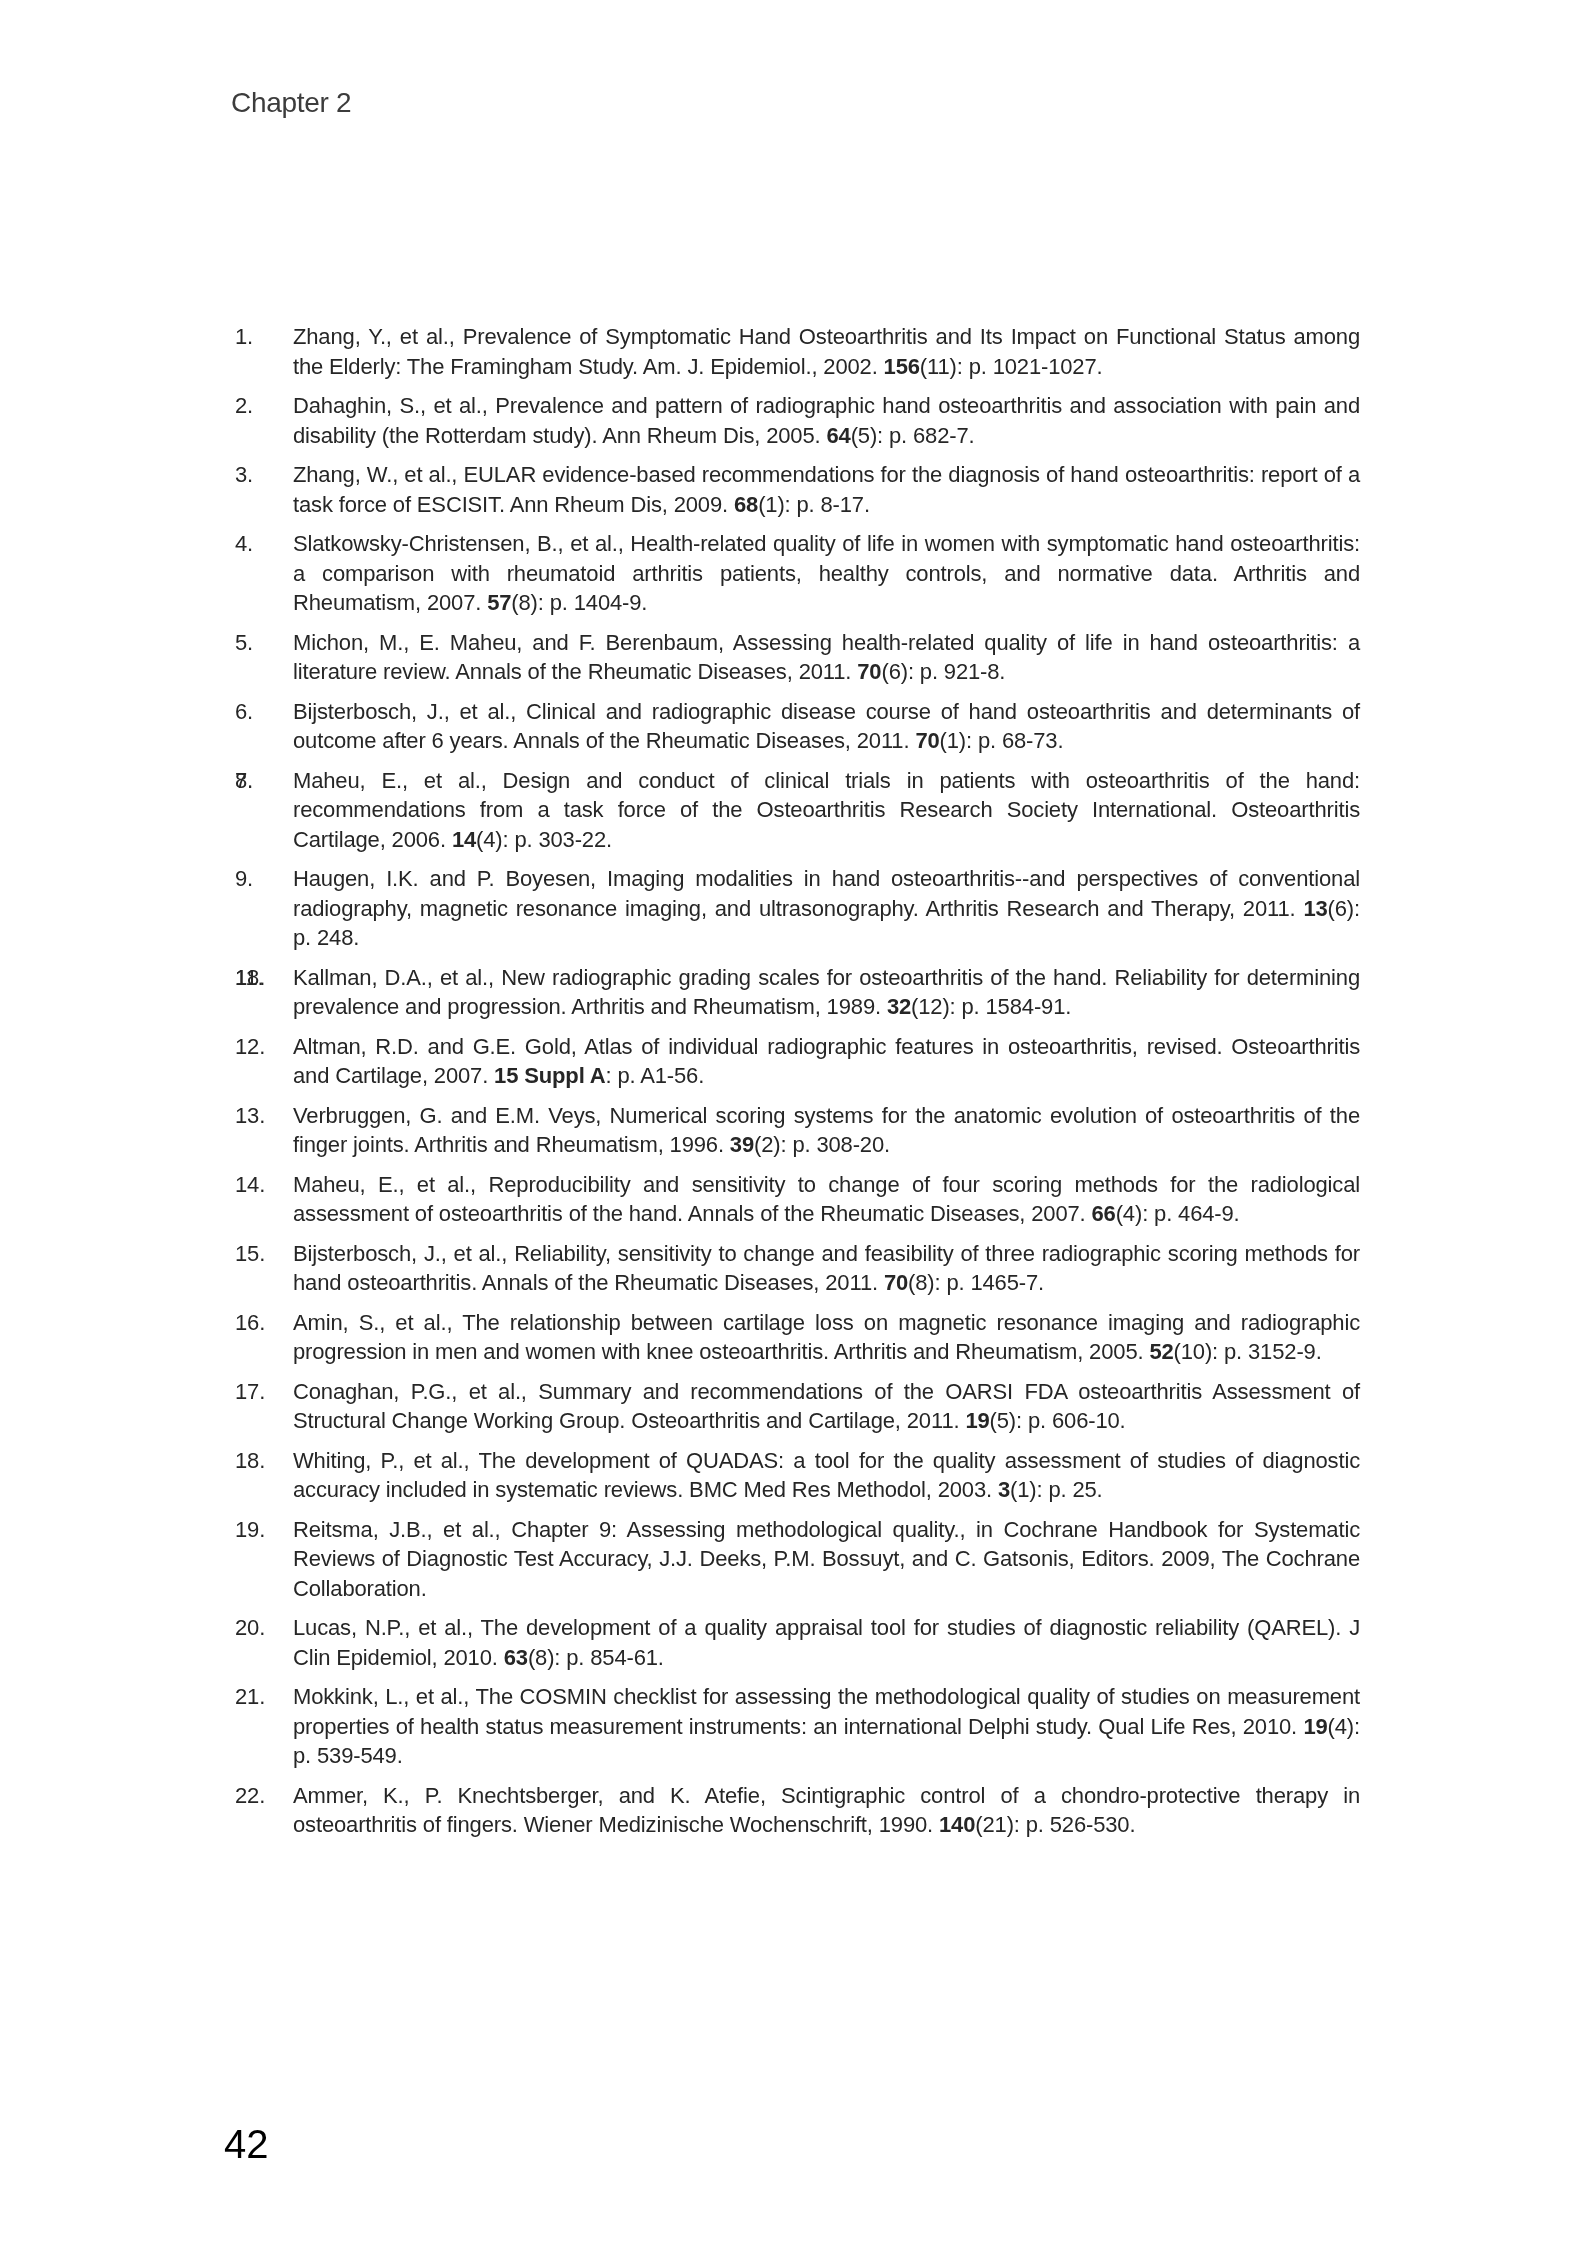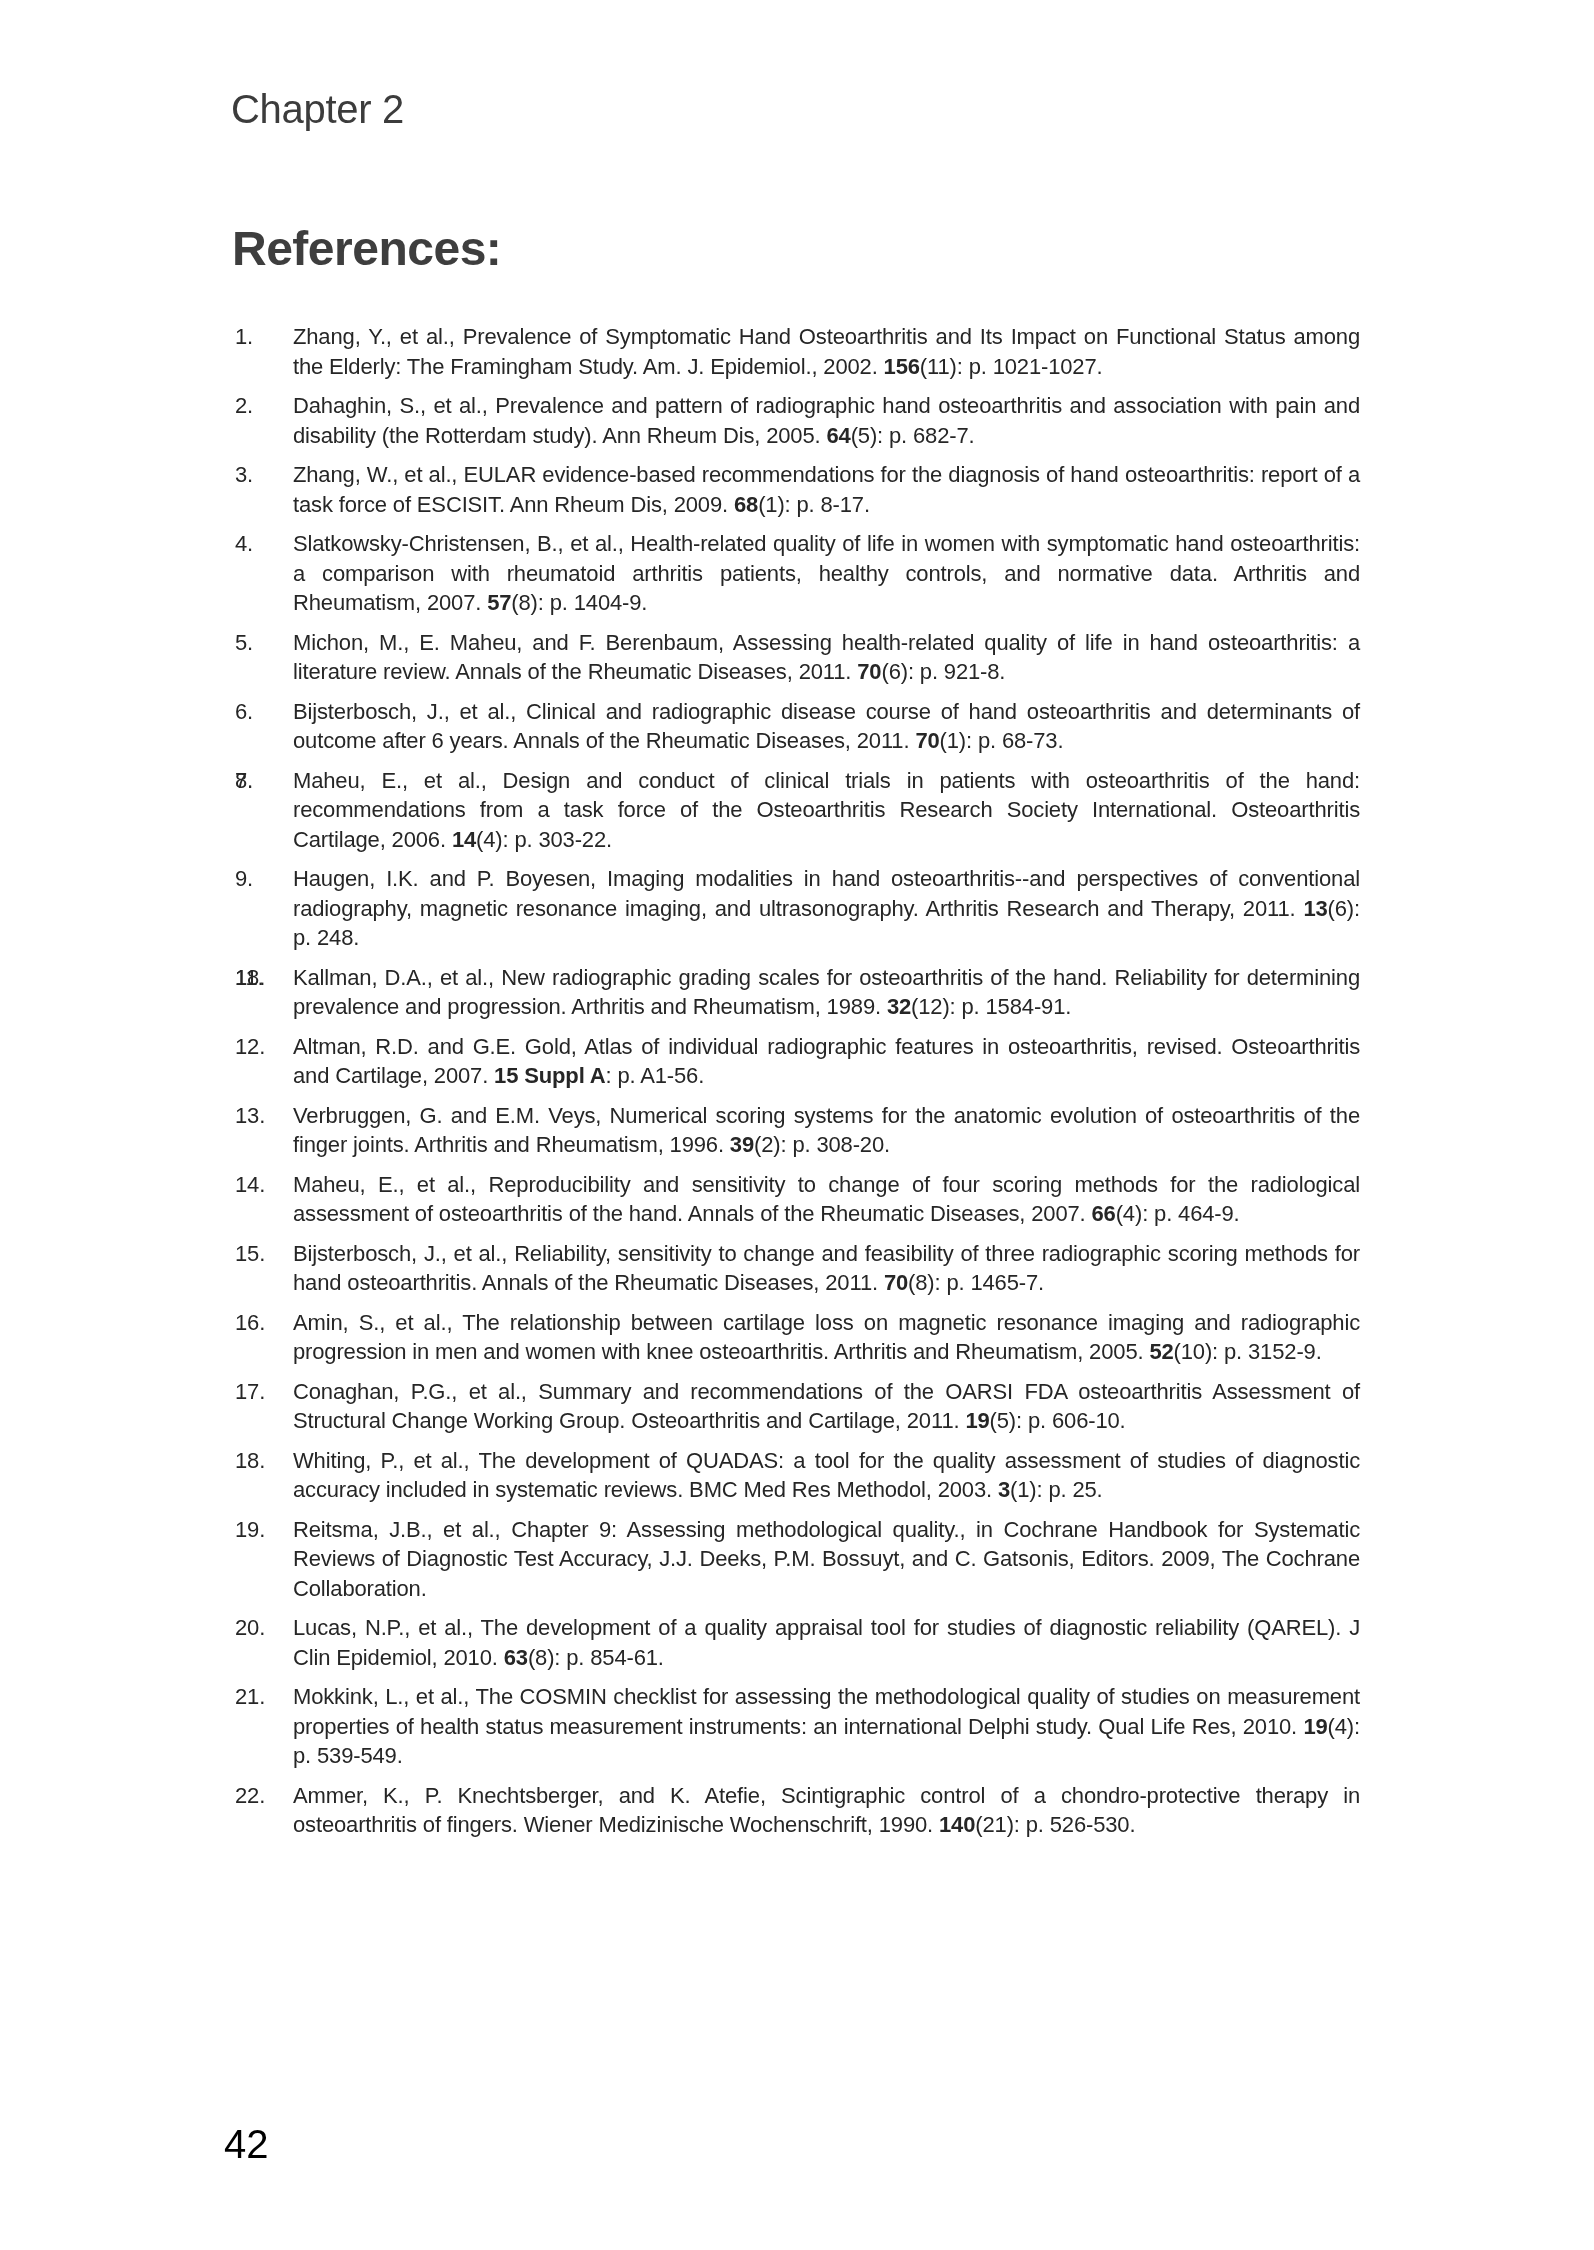--- a/index.html
+++ b/index.html
@@ -12,21 +12,21 @@
     width: 1594px;
     height: 2250px;
     background: #ffffff;
     overflow: hidden;
     font-family: "Liberation Sans", "DejaVu Sans", sans-serif;
   }
   .chapter-label {
     position: absolute;
     left: 231px;
     top: 87px;
-    font-size: 40px;
+    font-size: 28px;
     color: #3c3c3c;
     letter-spacing: -0.3px;
   }
   .refs-heading {
     position: absolute;
     left: 232px;
     top: 221px;
     margin: 0;
     font-size: 48px;
     font-weight: 700;
@@ -67,21 +67,20 @@
     font-size: 40px;
     color: #000000;
   }
 </style>
 </head>
 <body>
 
 <div class="page">
   <div class="chapter-label">Chapter 2</div>
 
-  <h1 class="refs-heading">References:</h1>
 
   <ol class="refs-list">
       <li class="ref-item"><span class="ref-num">1.</span><span class="ref-text"><span class="seg roman">Zhang, Y., et al., </span><span class="seg italic">Prevalence of Symptomatic Hand Osteoarthritis and Its Impact on Functional Status among the Elderly: The Framingham Study.</span><span class="seg roman"> Am. J. Epidemiol., 2002. </span><span class="seg bold">156</span><span class="seg roman">(11): p. 1021-1027.</span></span></li>
       <li class="ref-item"><span class="ref-num">2.</span><span class="ref-text"><span class="seg roman">Dahaghin, S., et al., </span><span class="seg italic">Prevalence and pattern of radiographic hand osteoarthritis and association with pain and disability (the Rotterdam study).</span><span class="seg roman"> Ann Rheum Dis, 2005. </span><span class="seg bold">64</span><span class="seg roman">(5): p. 682-7.</span></span></li>
       <li class="ref-item"><span class="ref-num">3.</span><span class="ref-text"><span class="seg roman">Zhang, W., et al., </span><span class="seg italic">EULAR evidence-based recommendations for the diagnosis of hand osteoarthritis: report of a task force of ESCISIT.</span><span class="seg roman"> Ann Rheum Dis, 2009. </span><span class="seg bold">68</span><span class="seg roman">(1): p. 8-17.</span></span></li>
       <li class="ref-item"><span class="ref-num">4.</span><span class="ref-text"><span class="seg roman">Slatkowsky-Christensen, B., et al., </span><span class="seg italic">Health-related quality of life in women with symptomatic hand osteoarthritis: a comparison with rheumatoid arthritis patients, healthy controls, and normative data.</span><span class="seg roman"> Arthritis and Rheumatism, 2007. </span><span class="seg bold">57</span><span class="seg roman">(8): p. 1404-9.</span></span></li>
       <li class="ref-item"><span class="ref-num">5.</span><span class="ref-text"><span class="seg roman">Michon, M., E. Maheu, and F. Berenbaum, </span><span class="seg italic">Assessing health-related quality of life in hand osteoarthritis: a literature review.</span><span class="seg roman"> Annals of the Rheumatic Diseases, 2011. </span><span class="seg bold">70</span><span class="seg roman">(6): p. 921-8.</span></span></li>
       <li class="ref-item"><span class="ref-num">6.</span><span class="ref-text"><span class="seg roman">Bijsterbosch, J., et al., </span><span class="seg italic">Clinical and radiographic disease course of hand osteoarthritis and determinants of outcome after 6 years.</span><span class="seg roman"> Annals of the Rheumatic Diseases, 2011. </span><span class="seg bold">70</span><span class="seg roman">(1): p. 68-73.</span></span></li>
       <li class="ref-item"><span class="ref-num">7.</span></li>
       <li class="ref-item"><span class="ref-num">8.</span><span class="ref-text"><span class="seg roman">Maheu, E., et al., </span><span class="seg italic">Design and conduct of clinical trials in patients with osteoarthritis of the hand: recommendations from a task force of the Osteoarthritis Research Society International.</span><span class="seg roman"> Osteoarthritis Cartilage, 2006. </span><span class="seg bold">14</span><span class="seg roman">(4): p. 303-22.</span></span></li>

